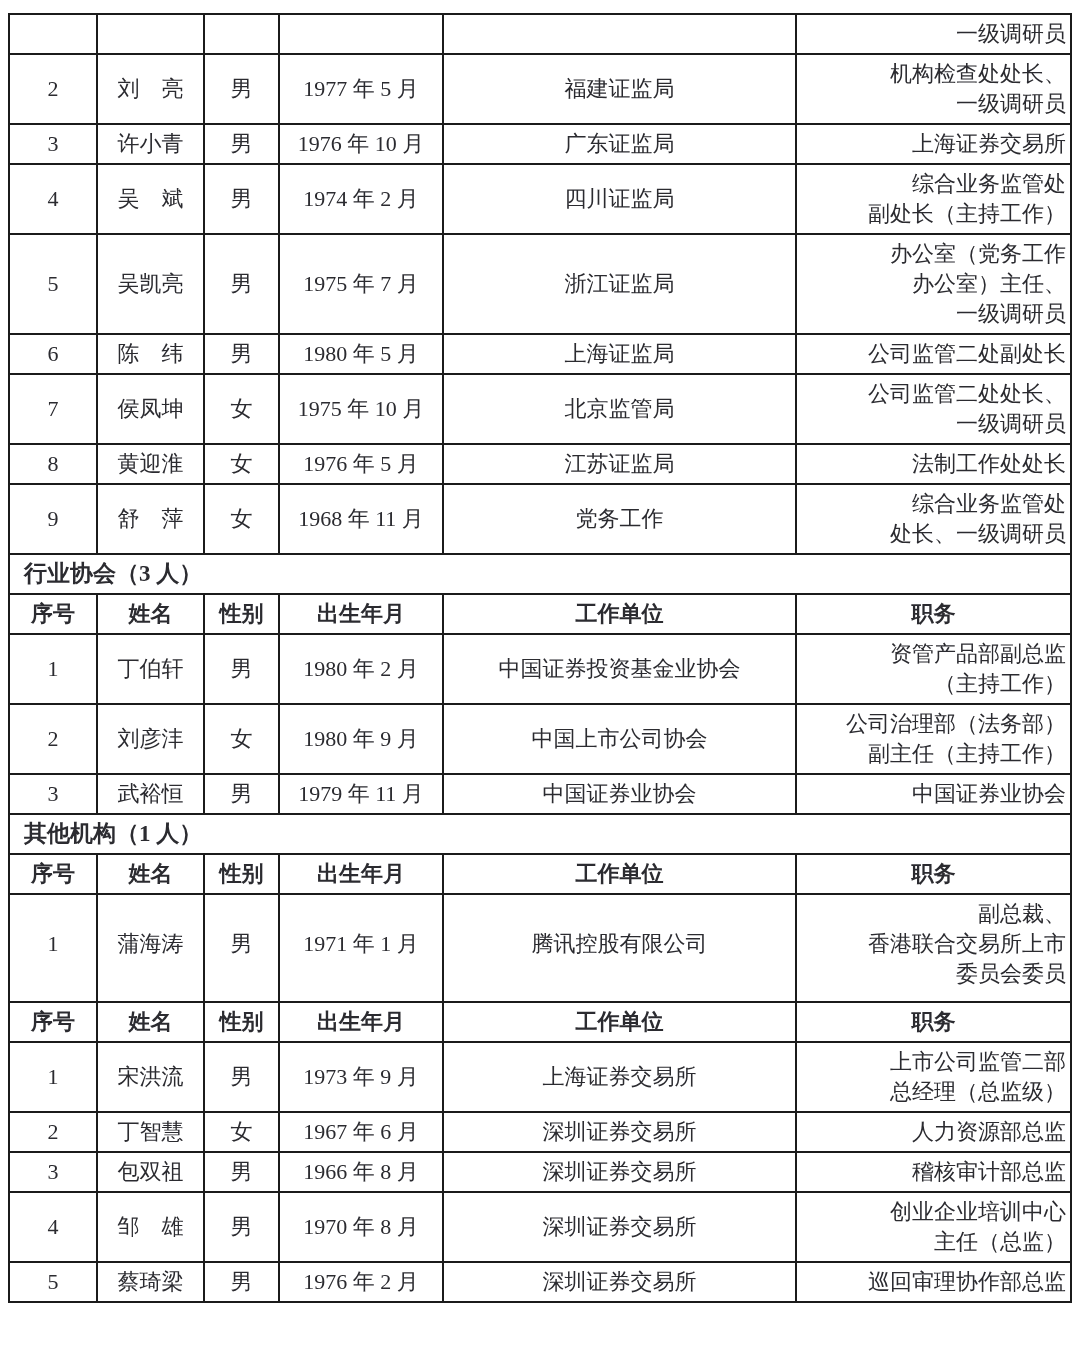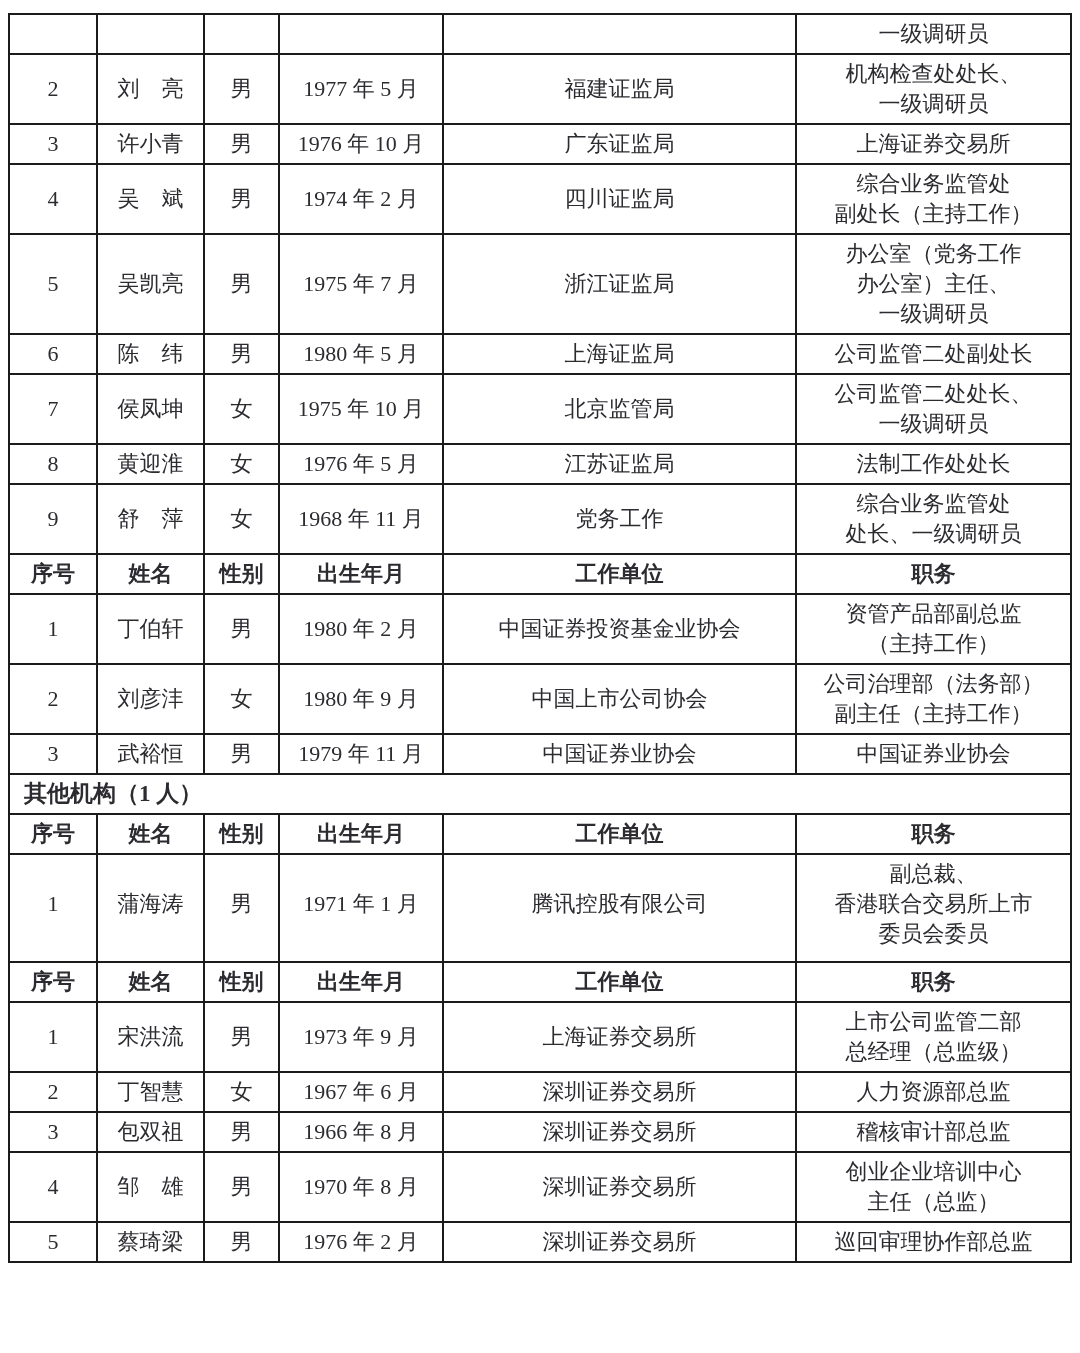--- a/index.html
+++ b/index.html
@@ -21,21 +21,21 @@
     vertical-align: middle;
     font-size: 22px;
     line-height: 30px;
     padding: 4px 4px;
     overflow: hidden;
   }
   th {
     font-weight: bold;
     font-family: "Liberation Serif", "DejaVu Serif", serif;
   }
-  td.position { white-space: pre-line; }
+  td.position { white-space: pre-line; text-align: right; }
   tr.section-row td {
     text-align: left;
     font-weight: bold;
     font-size: 23px;
     padding-left: 14px;
   }
   tr.tall td { padding-bottom: 12px; }
 </style>
 </head>
 <body>
@@ -122,20 +122,23 @@
         </tr>
         <tr>
           <td>9</td>
           <td>舒　萍</td>
           <td>女</td>
           <td>1968 年 11 月</td>
           <td>党务工作</td>
           <td class="position">综合业务监管处
 处长、一级调研员</td>
         </tr>
+        <tr class="section-row">
+          <td colspan="6">行业协会（3 人）</td>
+        </tr>
         <tr class="header-row">
           <th>序号</th>
           <th>姓名</th>
           <th>性别</th>
           <th>出生年月</th>
           <th>工作单位</th>
           <th>职务</th>
         </tr>
         <tr>
           <td>1</td>

